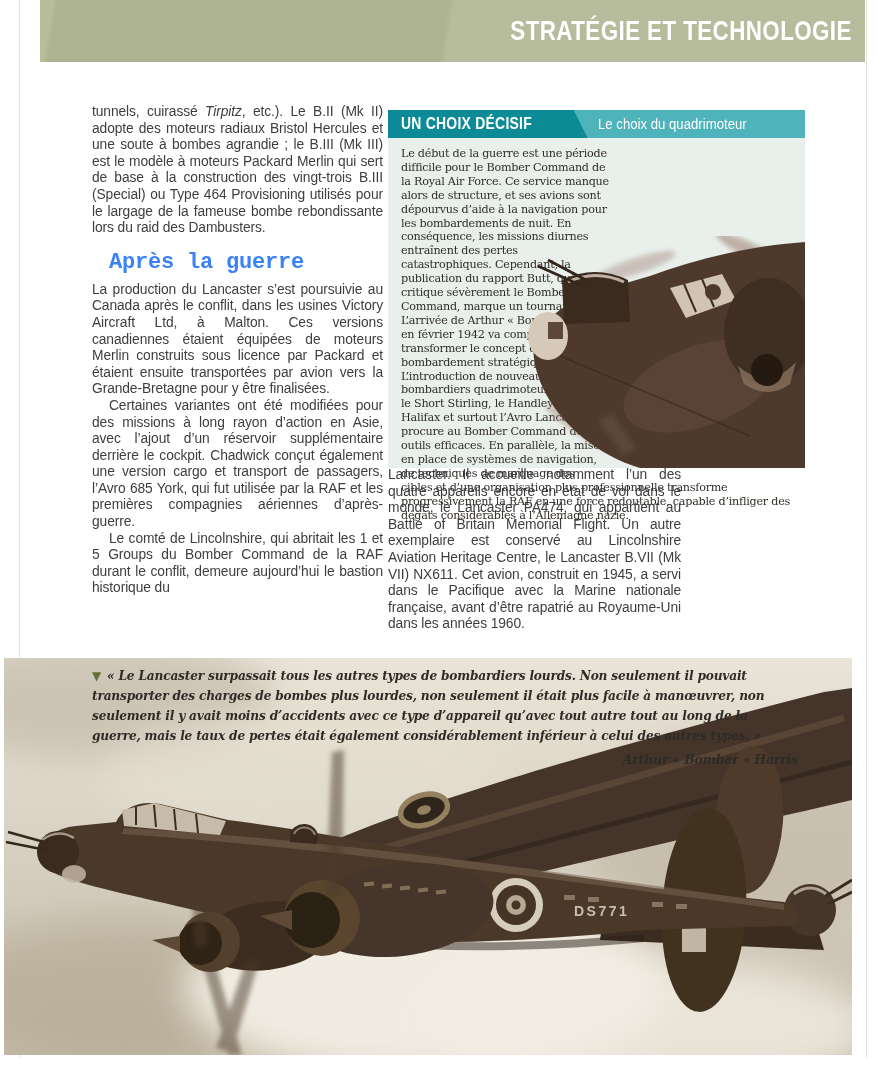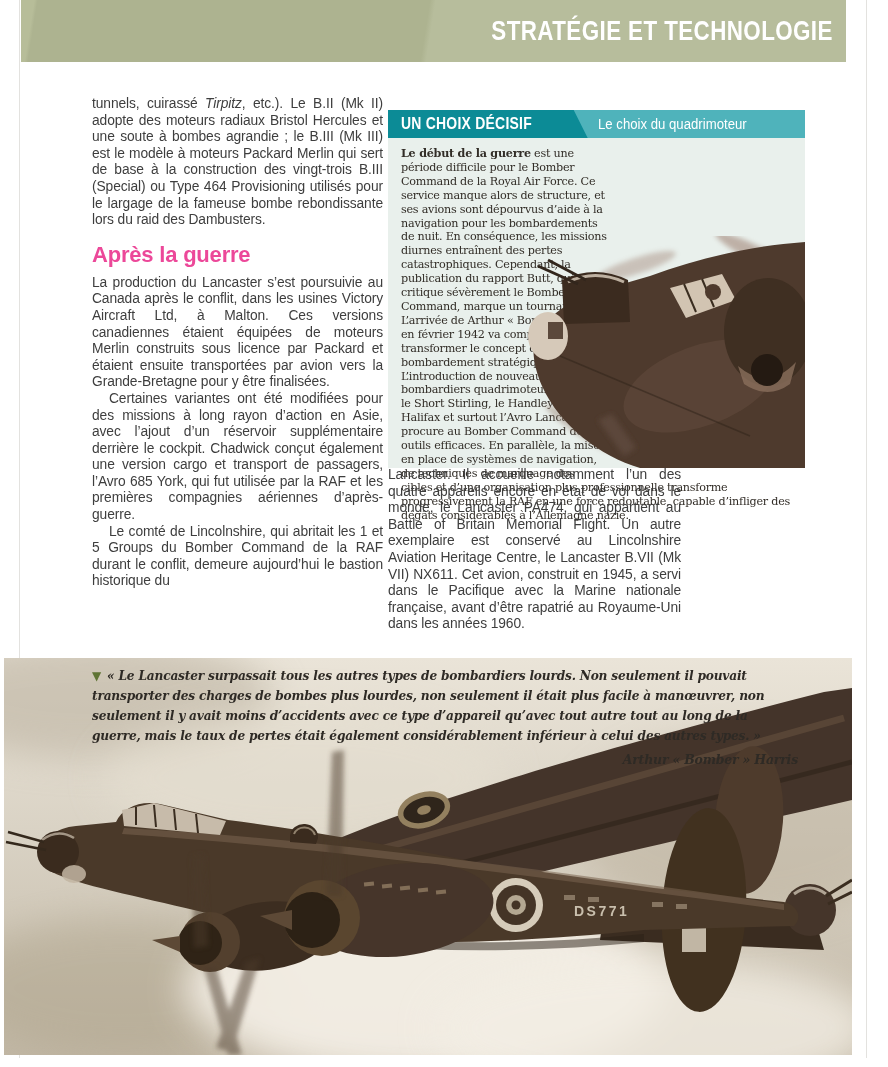--- a/index.html
+++ b/index.html
@@ -7,41 +7,41 @@
   body {
     width:888px; height:1067px; position:relative; overflow:hidden;
     font-family:"Liberation Sans", sans-serif;
   }
   .page-edge { position:absolute; top:0; width:1px; height:1058px; background:#e3e2df; }
   .edge-left  { left:19px; }
   .edge-right { left:866px; }
 
   
   .banner {
-    position:absolute; left:21px; top:0; width:825px; height:62px;
+    position:absolute; left:40px; top:0; width:825px; height:62px;
     background:linear-gradient(99deg,#b7bd99 0%,#b7bd99 1.6%,#adb390 2%,#adb390 49%,#b7bd9c 49.7%,#b7bd9c 100%);
   }
   .banner-title {
     position:absolute; right:13px; top:50%;
     transform:translateY(-50%) scaleX(.8); transform-origin:right center;
     color:#ffffff; font-weight:bold; font-size:28px; letter-spacing:.5px; white-space:nowrap;
   }
 
   
-  .col-left  { position:absolute; left:92px;  top:96px; width:291px; }
+  .col-left  { position:absolute; left:92px;  top:104px; width:291px; }
   .col-right { position:absolute; left:388px; top:467px; width:293px; }
   .body-text p {
     font-size:13.8px; line-height:16.6px; text-align:justify;
     color:#3e3e3e; letter-spacing:-.1px;
   }
   .body-text p.indent { text-indent:17px; }
   .section-heading {
-    font-family:Liberation Sans, sans-serif; font-weight:bold;
-    font-size:22px; color:#ec4899; letter-spacing:-.2px;
-    margin:13px 0 7px 0;
+    font-family:Liberation Mono, monospace; font-weight:bold;
+    font-size:22px; color:#3b82f6; letter-spacing:-.2px;
+    margin:13px 0 7px 17px;
   }
   .ital { font-style:italic; }
 
   
   .infobox {
     position:absolute; left:388px; top:110px; width:417px; height:358px;
     background:#e9f0ec;
   }
   .infobox-header { height:28px; background:#4fb3bb; display:flex; align-items:stretch; }
   .infobox-flag {
@@ -54,21 +54,21 @@
   }
   .infobox-subtitle {
     color:#fff; font-size:15.5px; white-space:nowrap; align-self:center; margin-left:10px;
     transform:scaleX(.85); transform-origin:left center;
   }
   .infobox-body {
     padding:9px 14px 0 13px;
     font-family:"DejaVu Serif", serif; font-size:11.2px; line-height:13.9px;
     color:#322d27; letter-spacing:-.25px;
   }
-  .infobox-lead { font-weight:bold; }
+  .infobox-lead { font-weight:normal; }
   .wrap-spacer { float:right; width:182px; height:204px; margin-top:116px; }
   .infobox-photo { position:absolute; right:0; top:126px; width:285px; height:232px; overflow:hidden; }
 
   
   .quote {
     position:absolute; left:92px; top:666px; width:706px; z-index:2;
     font-family:"DejaVu Serif", serif; font-style:italic; font-weight:bold;
     font-size:12.2px; line-height:20px; color:#2e2a25; letter-spacing:-.2px;
   }
   .quote-marker { color:#5f7434; font-style:normal; font-size:12px; margin-right:6px; }

